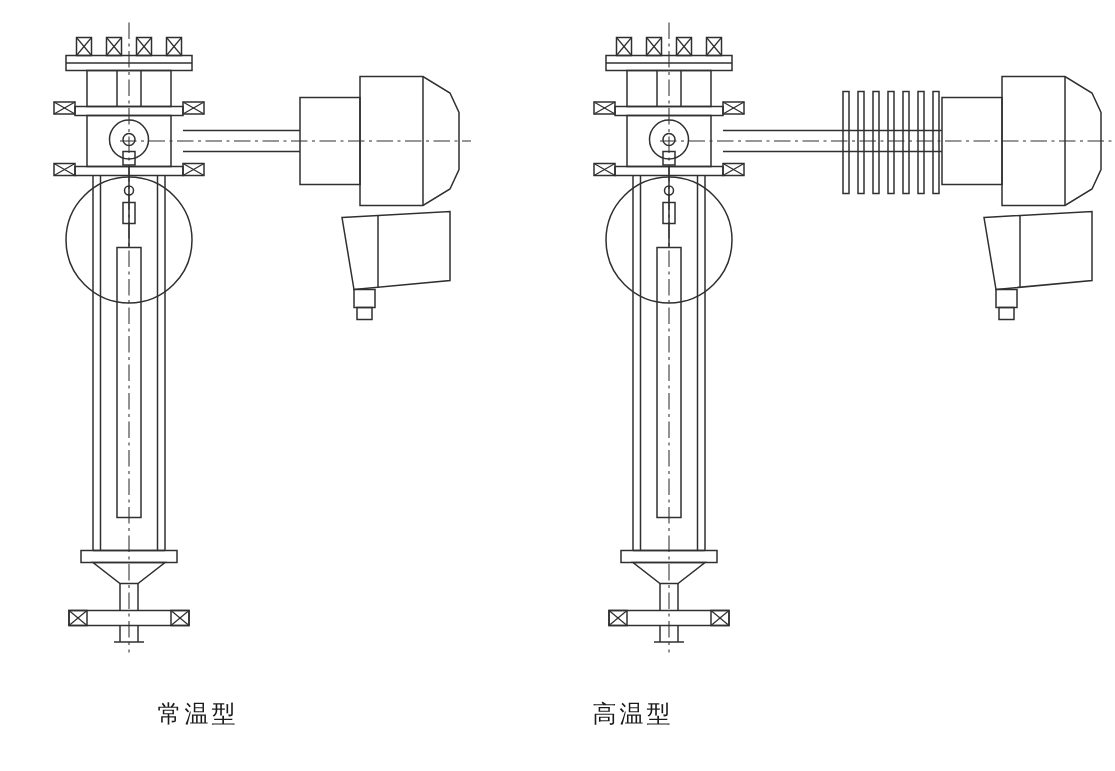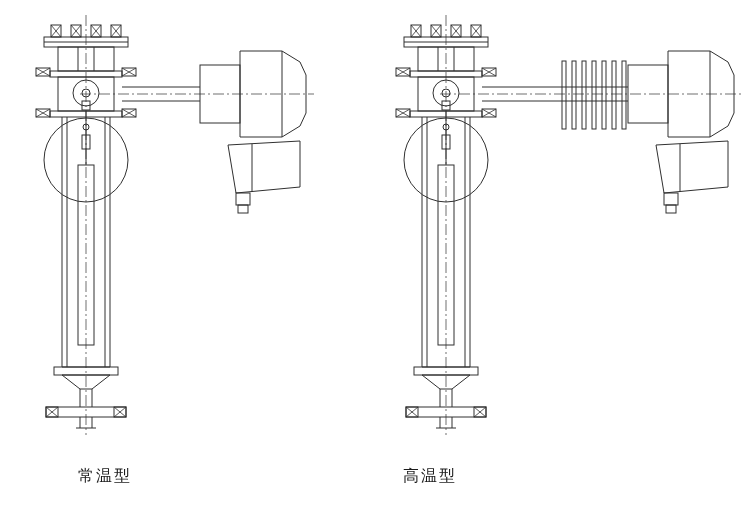--- a/index.html
+++ b/index.html
@@ -9,24 +9,24 @@
     background:var(--background);
     font-family:"DejaVu Sans", sans-serif;
     overflow:hidden;
   }
   .canvas svg { position:absolute; left:0; top:0; display:block; }
   .stroke { stroke:var(--line); fill:none; stroke-width:1; }
   .thin   { stroke-width:0.8; }
   .cl     { stroke:var(--line); fill:none; stroke-width:0.7; stroke-dasharray:11 3 2 3; }
   .fig-label {
     position:absolute; top:466px; font-size:16px; color:#1a1a1a;
-    letter-spacing:2px; white-space:nowrap;
+    letter-spacing:2px; white-space:nowrap;margin-left:27px;
   }
   #label-normal { left:78px; }
-  #label-high   { left:403px; }
+  #label-high   { left:368px; }
 </style>
 </head>
 <body>
 
 <div class="canvas">
 
   <svg width="743" height="514" viewBox="0 0 743 514">
     <defs>
 
       <g id="vessel" class="stroke">

